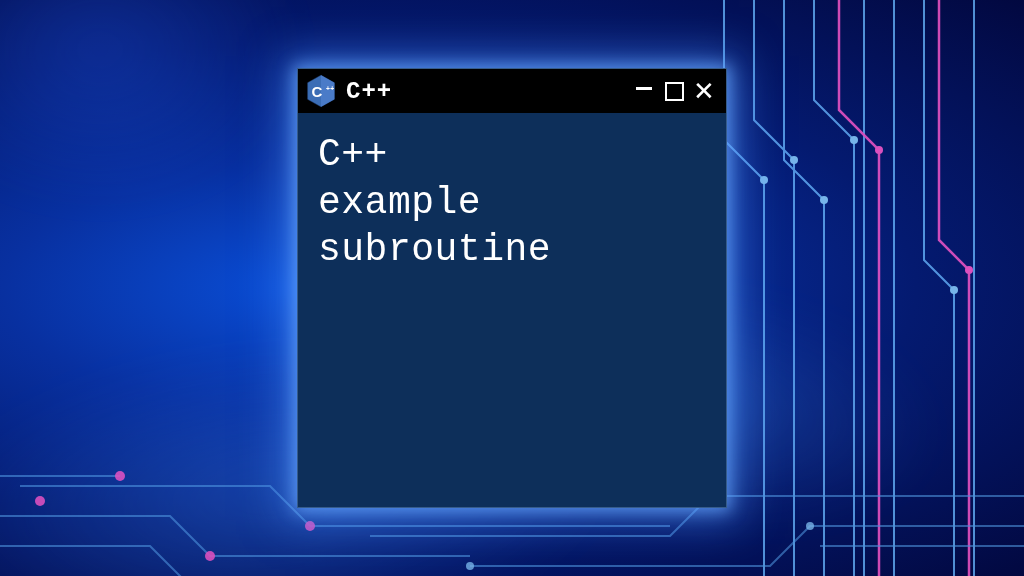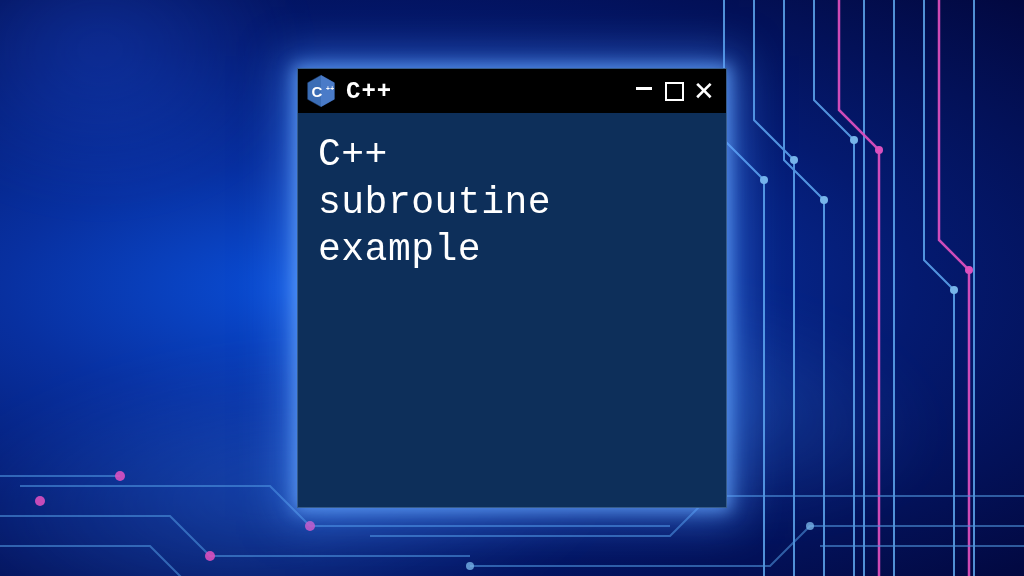--- a/index.html
+++ b/index.html
@@ -252,16 +252,16 @@
     </div>
     <div class="app-title">C++</div>
     <div class="window-controls">
       <div class="win-btn minimize"></div>
       <div class="win-btn maximize"></div>
       <div class="win-btn close">✕</div>
     </div>
   </div>
   <div class="window-body">
     <span class="body-line">C++</span>
+    <span class="body-line">example</span>
     <span class="body-line">subroutine</span>
-    <span class="body-line">example</span>
   </div>
 </div>
 
 </body></html>

